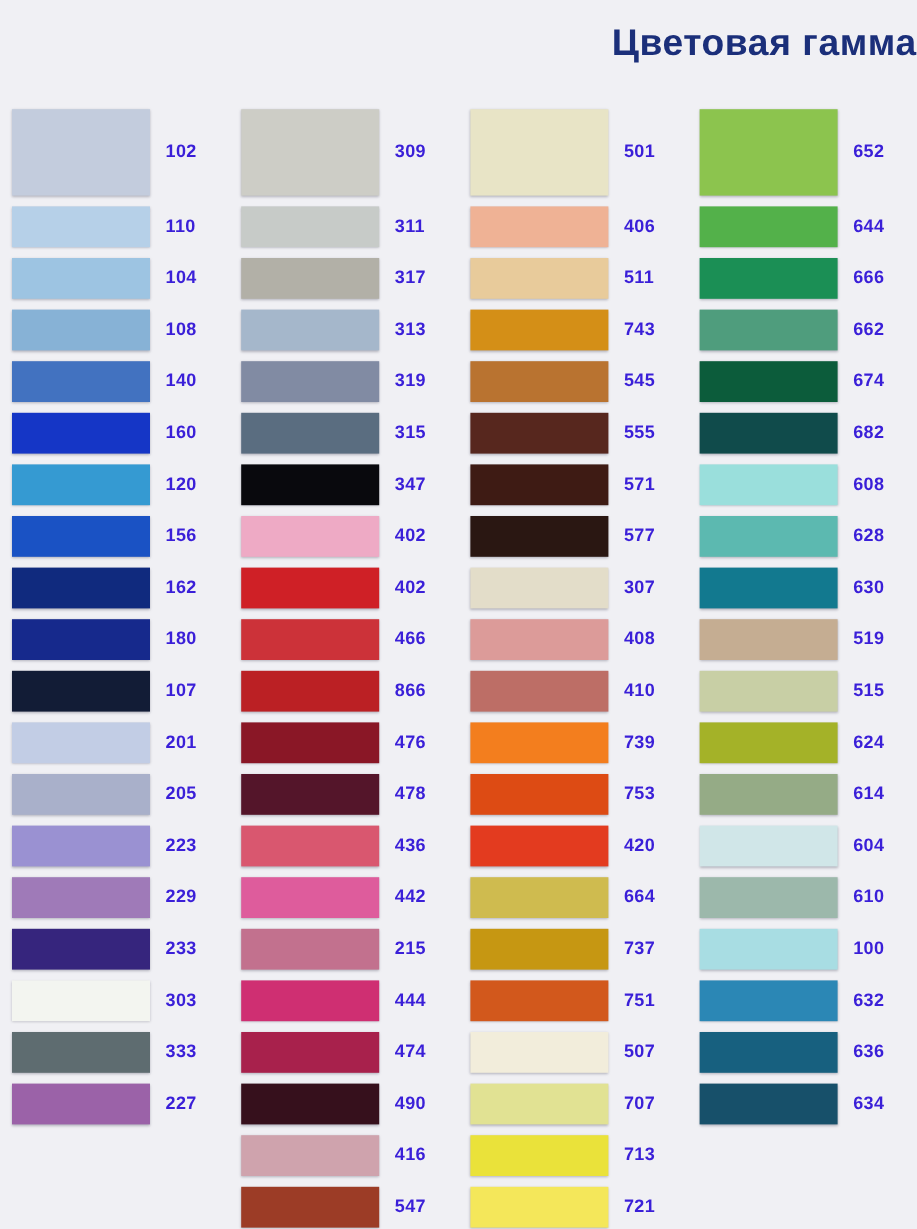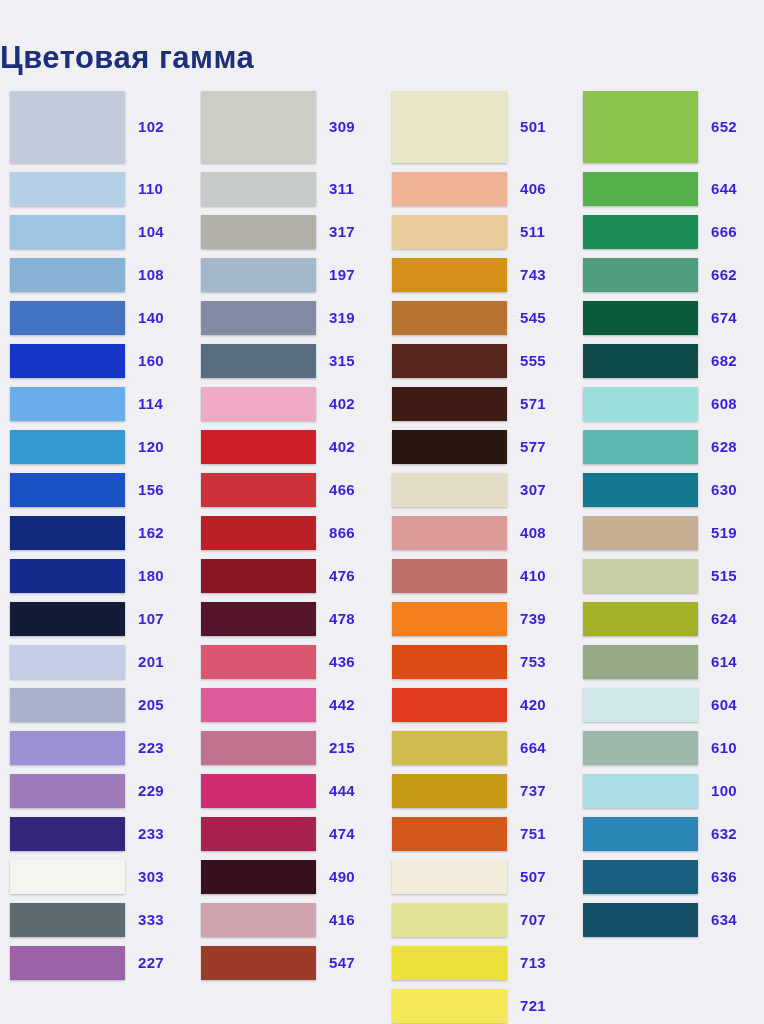--- a/index.html
+++ b/index.html
@@ -14,27 +14,26 @@
     overflow: hidden;
     position: relative;
   }
   #page-title {
     position: absolute;
     top: 0;
     left: 0;
     width: 764px;
     height: 78px;
     line-height: 72px;
-    text-align: left;
+    text-align: right;
     font-size: 31px;
     font-weight: bold;
     color: #1b2f7a;
     letter-spacing: 0.5px;
     white-space: nowrap;
-    margin-top: 22px;
   }
   #palette {
     position: absolute;
     top: 78px;
     left: 0;
     width: 668px;
     height: 946px;
     display: flex;
     flex-direction: row;
     align-items: flex-start;
@@ -102,24 +101,20 @@
       </div>
       <div class="swatch-row">
         <div class="swatch-chip" style="background-color: rgb(66, 114, 192);"></div>
         <span class="swatch-label">140</span>
       </div>
       <div class="swatch-row">
         <div class="swatch-chip" style="background-color: rgb(21, 54, 198);"></div>
         <span class="swatch-label">160</span>
       </div>
       <div class="swatch-row">
-        <div class="swatch-chip" style="background-color: rgb(105, 174, 234);"></div>
-        <span class="swatch-label">114</span>
-      </div>
-      <div class="swatch-row">
         <div class="swatch-chip" style="background-color: rgb(53, 154, 210);"></div>
         <span class="swatch-label">120</span>
       </div>
       <div class="swatch-row">
         <div class="swatch-chip" style="background-color: rgb(26, 82, 196);"></div>
         <span class="swatch-label">156</span>
       </div>
       <div class="swatch-row">
         <div class="swatch-chip" style="background-color: rgb(16, 42, 126);"></div>
         <span class="swatch-label">162</span>
@@ -173,29 +168,33 @@
       <div class="swatch-row">
         <div class="swatch-chip" style="background-color: rgb(199, 203, 200);"></div>
         <span class="swatch-label">311</span>
       </div>
       <div class="swatch-row">
         <div class="swatch-chip" style="background-color: rgb(178, 176, 167);"></div>
         <span class="swatch-label">317</span>
       </div>
       <div class="swatch-row">
         <div class="swatch-chip" style="background-color: rgb(165, 183, 203);"></div>
-        <span class="swatch-label">197</span>
+        <span class="swatch-label">313</span>
       </div>
       <div class="swatch-row">
         <div class="swatch-chip" style="background-color: rgb(129, 139, 163);"></div>
         <span class="swatch-label">319</span>
       </div>
       <div class="swatch-row">
         <div class="swatch-chip" style="background-color: rgb(90, 109, 128);"></div>
         <span class="swatch-label">315</span>
+      </div>
+      <div class="swatch-row">
+        <div class="swatch-chip" style="background-color: rgb(9, 9, 13);"></div>
+        <span class="swatch-label">347</span>
       </div>
       <div class="swatch-row">
         <div class="swatch-chip" style="background-color: rgb(238, 170, 197);"></div>
         <span class="swatch-label">402</span>
       </div>
       <div class="swatch-row">
         <div class="swatch-chip" style="background-color: rgb(207, 32, 38);"></div>
         <span class="swatch-label">402</span>
       </div>
       <div class="swatch-row">

